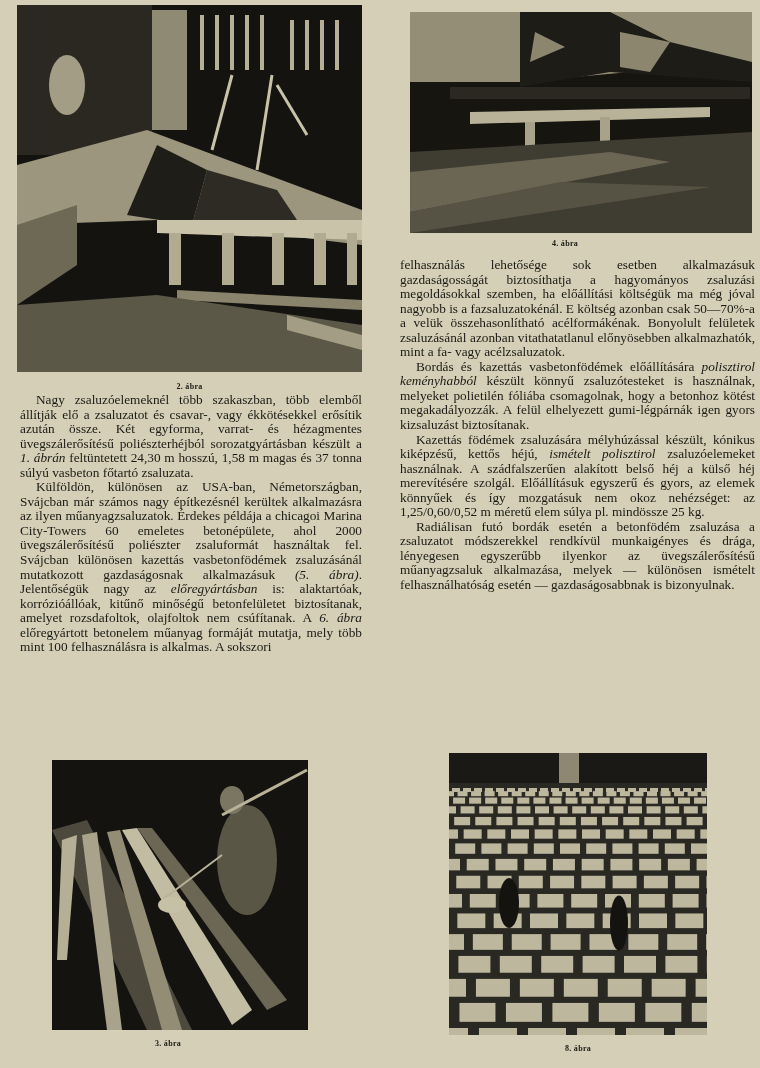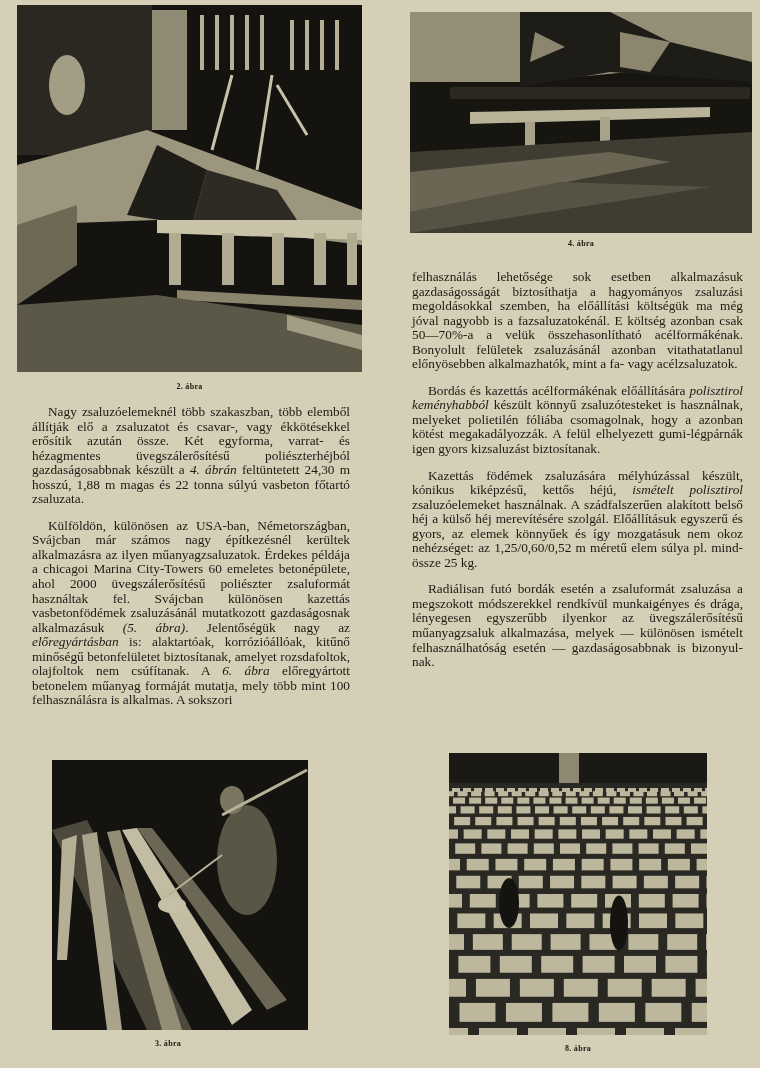--- a/index.html
+++ b/index.html
@@ -14,21 +14,21 @@
   .photo svg { width:100%; height:100%; display:block; }
   .caption {
     position:absolute; font-family:"Liberation Serif", serif; font-weight:bold;
     font-size:8px; text-align:center; letter-spacing:0.3px;
   }
   .col {
     position:absolute; font-family:"Liberation Serif", serif;
     font-size:13.3px; line-height:14.55px; text-align:justify;
     hyphens:manual;
   }
-  .col p { margin:12px; text-indent:16px; }
+  .col p { margin:0; text-indent:16px; }
   .col p.noindent { text-indent:0; }
   .col i { font-style:italic; }
 </style>
 </head>
 <body>
 
 <div class="photo" style="left:17px;top:5px;width:345px;height:367px;">
   <svg viewBox="0 0 345 367" preserveAspectRatio="none">
     <rect width="345" height="367" fill="#141310"></rect>
     <rect x="0" y="0" width="135" height="150" fill="#2a2820"></rect>
@@ -78,32 +78,32 @@
     <polygon points="210,20 260,30 240,60 210,55" fill="#8c866f"></polygon>
     <rect x="40" y="75" width="300" height="12" fill="#2a2820"></rect>
     <polygon points="60,100 300,95 300,105 60,112" fill="#b8b298"></polygon>
     <rect x="115" y="110" width="10" height="25" fill="#a8a28a"></rect>
     <rect x="190" y="105" width="10" height="25" fill="#a8a28a"></rect>
     <polygon points="0,140 342,120 342,221 0,221" fill="#3f3c31"></polygon>
     <polygon points="0,160 200,140 260,150 0,200" fill="#6b6653"></polygon>
     <polygon points="0,200 150,170 300,175 0,221" fill="#575344"></polygon>
   </svg>
 </div>
-<div class="caption" style="left:410px;top:239px;width:342px;">4. ábra</div>
+<div class="caption" style="left:394px;top:239px;width:342px;">4. ábra</div>
 
 <div class="col" style="left:20px;top:393px;width:342px;">
-  <p><span>Nagy zsaluzóelemeknél több szakaszban, több elemből állítják elő a zsaluzatot és csavar-, vagy ékkötésekkel erősítik azután össze. Két egyforma, varrat- és hézagmentes üvegszálerősítésű poliész­terhéjból gazdaságosabbnak készült a </span><i>4. ábrán</i><span> feltüntetett 24,30 m hosszú, 1,88 m magas és 22 tonna súlyú vasbeton főtartó zsaluzata.</span></p>
+  <p><span>Nagy zsaluzóelemeknél több szakaszban, több elemből állítják elő a zsaluzatot és csavar-, vagy ékkötésekkel erősítik azután össze. Két egyforma, varrat- és hézagmentes üvegszálerősítésű poliész­terhéjból sorozatgyártásban készült a </span><i>1. ábrán</i><span> feltüntetett 24,30 m hosszú, 1,58 m magas és 37 tonna súlyú vasbeton főtartó zsaluzata.</span></p>
   <p><span>Külföldön, különösen az USA-ban, Németorszá­gban, Svájcban már számos nagy építkezésnél kerül­tek alkalmazásra az ilyen műanyagzsaluzatok. Ér­dekes példája a chicagoi Marina City-Towers 60 emeletes betonépülete, ahol 2000 üvegszálerősítésű poliészter zsaluformát használtak fel. Svájcban kü­lönösen kazettás vasbetonfödémek zsaluzásánál mutatkozott gazdaságosnak alkalmazásuk </span><i>(5. áb­ra)</i><span>. Jelentőségük nagy az </span><i>előregyártásban</i><span> is: alak­tartóak, korrózióállóak, kitűnő minőségű beton­felületet biztosítanak, amelyet rozsdafoltok, olaj­foltok nem csúfítanak. A </span><i>6. ábra</i><span> előregyártott betonelem műanyag formáját mutatja, mely több mint 100 felhasználásra is alkalmas. A sokszori</span></p>
 </div>
 
 <div class="col" style="left:400px;top:258px;width:355px;">
   <p class="noindent"><span>felhasználás lehetősége sok esetben alkalmazásuk gazdaságosságát biztosíthatja a hagyományos zsa­luzási megoldásokkal szemben, ha előállítási költ­ségük ma még jóval nagyobb is a fazsaluzatokénál. E költség azonban csak 50—70%-a a velük össze­hasonlítható acélformákénak. Bonyolult felületek zsaluzásánál azonban vitathatatlanul előnyösebben alkalmazhatók, mint a fa- vagy acélzsaluzatok.</span></p>
-  <p><span>Bordás és kazettás acélformákénak előállítására </span><i>polisztirol keményhabból</i><span> készült könnyű zsaluzó­testeket is használnak, melyeket polietilén fóliába csomagolnak, hogy a azonban kötést megakadá­lyozzák. A felül elhelyezett gumi-légpárnák igen gyors kizsaluzást biztosítanak.</span></p>
+  <p><span>Bordás és kazettás vasbetonfödémek előállítására </span><i>polisztirol keményhabból</i><span> készült könnyű zsaluzó­testeket is használnak, melyeket polietilén fóliába csomagolnak, hogy a betonhoz kötést megakadá­lyozzák. A felül elhelyezett gumi-légpárnák igen gyors kizsaluzást biztosítanak.</span></p>
   <p><span>Kazettás födémek zsaluzására mélyhúzással ké­szült, kónikus kiképzésű, kettős héjú, </span><i>ismételt po­lisztirol</i><span> zsaluzóelemeket használnak. A szádfalsze­rűen alakított belső héj a külső héj merevítésére szolgál. Előállításuk egyszerű és gyors, az elemek könnyűek és így mozgatásuk nem okoz nehézséget: az 1,25/0,60/0,52 m méretű elem súlya pl. mind­össze 25 kg.</span></p>
-  <p><span>Radiálisan futó bordák esetén a zsaluformát zsa­luzása a megszokott módszerekkel rendkívül mun­kaigényes és drága, lényegesen egyszerűbb ilyen­kor az üvegszálerősítésű műanyagzsaluk alkal­mazása, melyek — különösen ismételt felhasznál­hatóság esetén — gazdaságosabbnak is bizonyul­nak.</span></p>
+  <p><span>Radiálisan futó bordák esetén a betonfödém zsa­luzása a zsaluzatot módszerekkel rendkívül mun­kaigényes és drága, lényegesen egyszerűbb ilyen­kor az üvegszálerősítésű műanyagzsaluk alkal­mazása, melyek — különösen ismételt felhasznál­hatóság esetén — gazdaságosabbnak is bizonyul­nak.</span></p>
 </div>
 
 <div class="photo" style="left:52px;top:760px;width:256px;height:270px;">
   <svg viewBox="0 0 256 270" preserveAspectRatio="none">
     <rect width="256" height="270" fill="#141310"></rect>
     <polygon points="0,70 35,60 140,270 95,270" fill="#4d4a3d"></polygon>
     <polygon points="10,80 25,75 15,200 5,200" fill="#b5af96"></polygon>
     <polygon points="30,75 45,72 70,270 55,270" fill="#a9a38b"></polygon>
     <polygon points="55,72 68,70 130,270 110,270" fill="#938d76"></polygon>
     <polygon points="70,70 85,68 200,250 180,265" fill="#c2bca2"></polygon>

